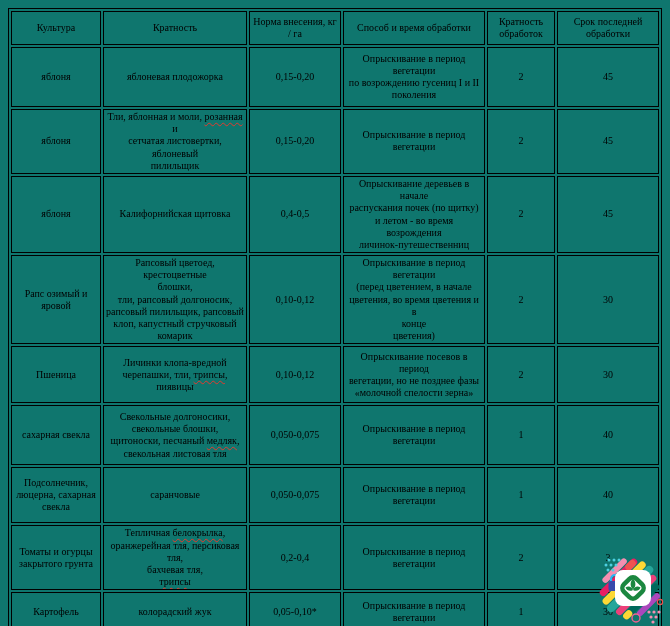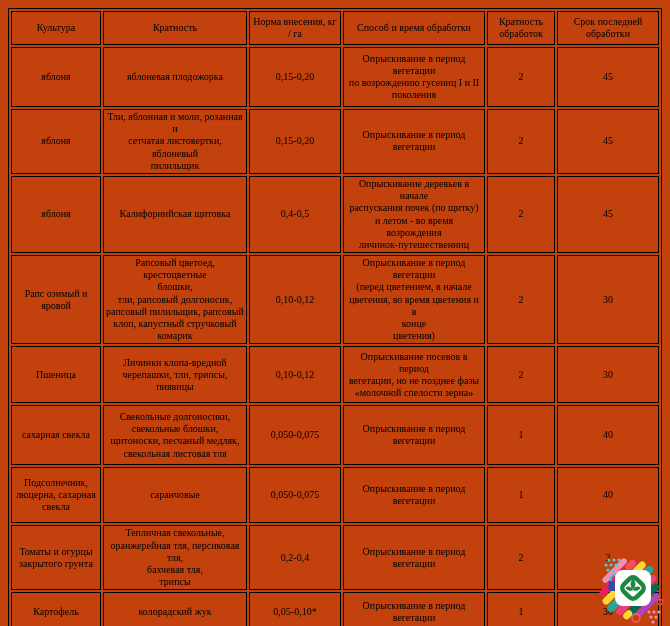--- a/index.html
+++ b/index.html
@@ -1,17 +1,17 @@
 <!DOCTYPE html>
 <html><head>
 <meta charset="utf-8">
 <style>
   html,body{margin:0;padding:0;background:#fff;}
   .page{
-    position:relative;width:670px;height:626px;background:#c2410c;overflow:hidden;
+    position:relative;width:670px;height:626px;background:#0f766e;overflow:hidden;
     font-family:"Liberation Serif", serif;color:#000;
   }
   table.doc{
     position:absolute;left:8px;top:8px;width:654px;
     border-collapse:separate;border-spacing:2px;
     border:1px solid #000;table-layout:fixed;
   }
   th,td{
     border:1px solid #000;box-sizing:border-box;
     text-align:center;vertical-align:middle;
@@ -147,21 +147,21 @@
       <td>0,050-0,075</td>
       <td>Опрыскивание в период
 вегетации</td>
       <td>1</td>
       <td>40</td>
     </tr>
 
     <tr style="height:52px">
       <td>Томаты и огурцы
 закрытого грунта</td>
-      <td><span>Тепличная </span><span class="sic">свекольные</span><span>,
+      <td><span>Тепличная </span><span class="sic">белокрылка</span><span>,
 оранжерейная тля, персиковая тля,
 бахчевая тля,
 </span><span class="sic">трипсы</span></td>
       <td>0,2-0,4</td>
       <td>Опрыскивание в период
 вегетации</td>
       <td>2</td>
       <td>3</td>
     </tr>
 

